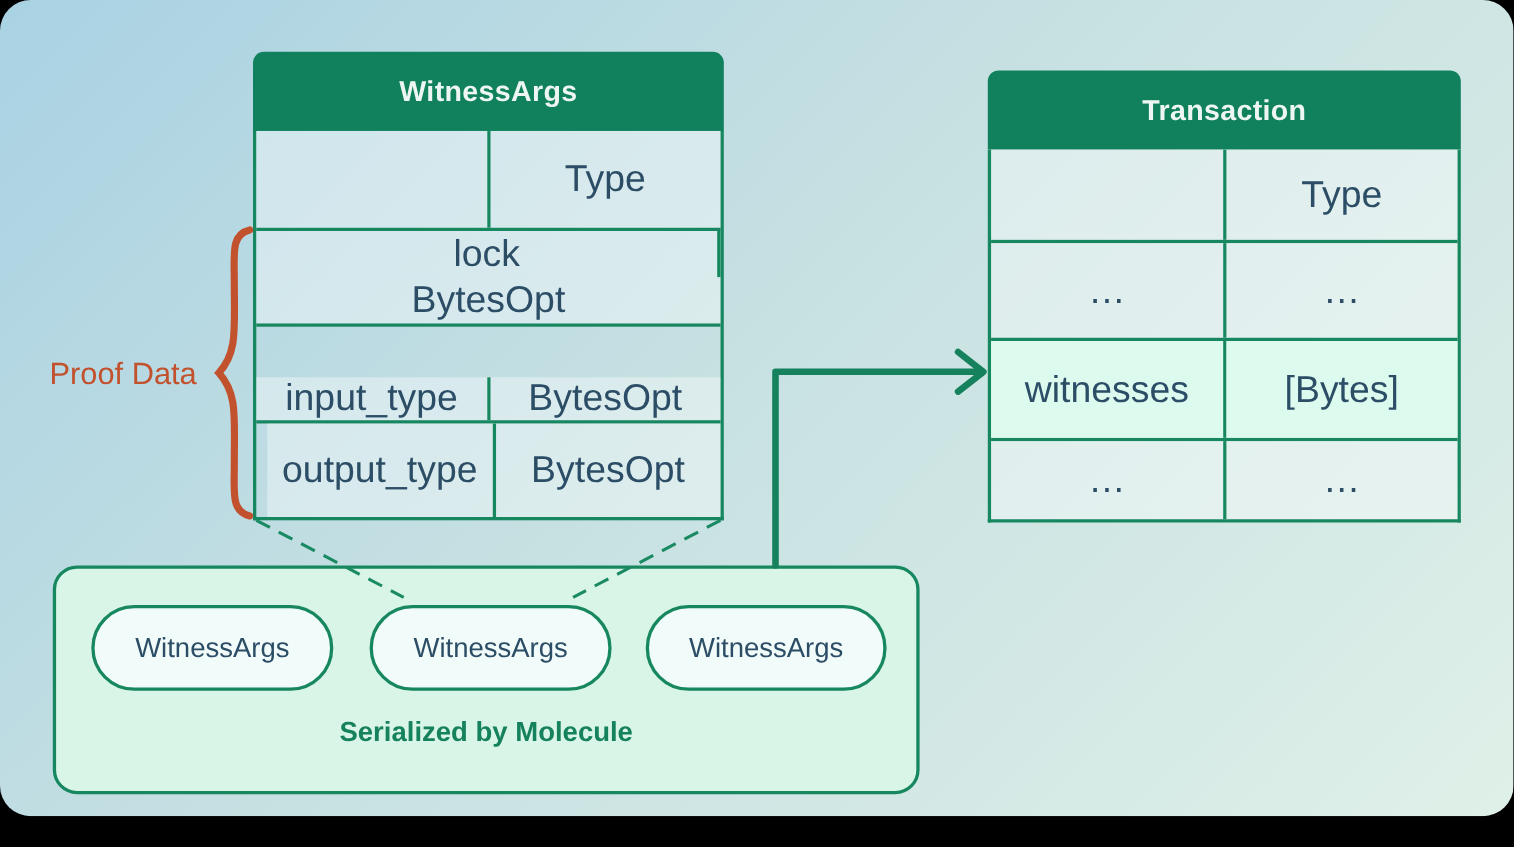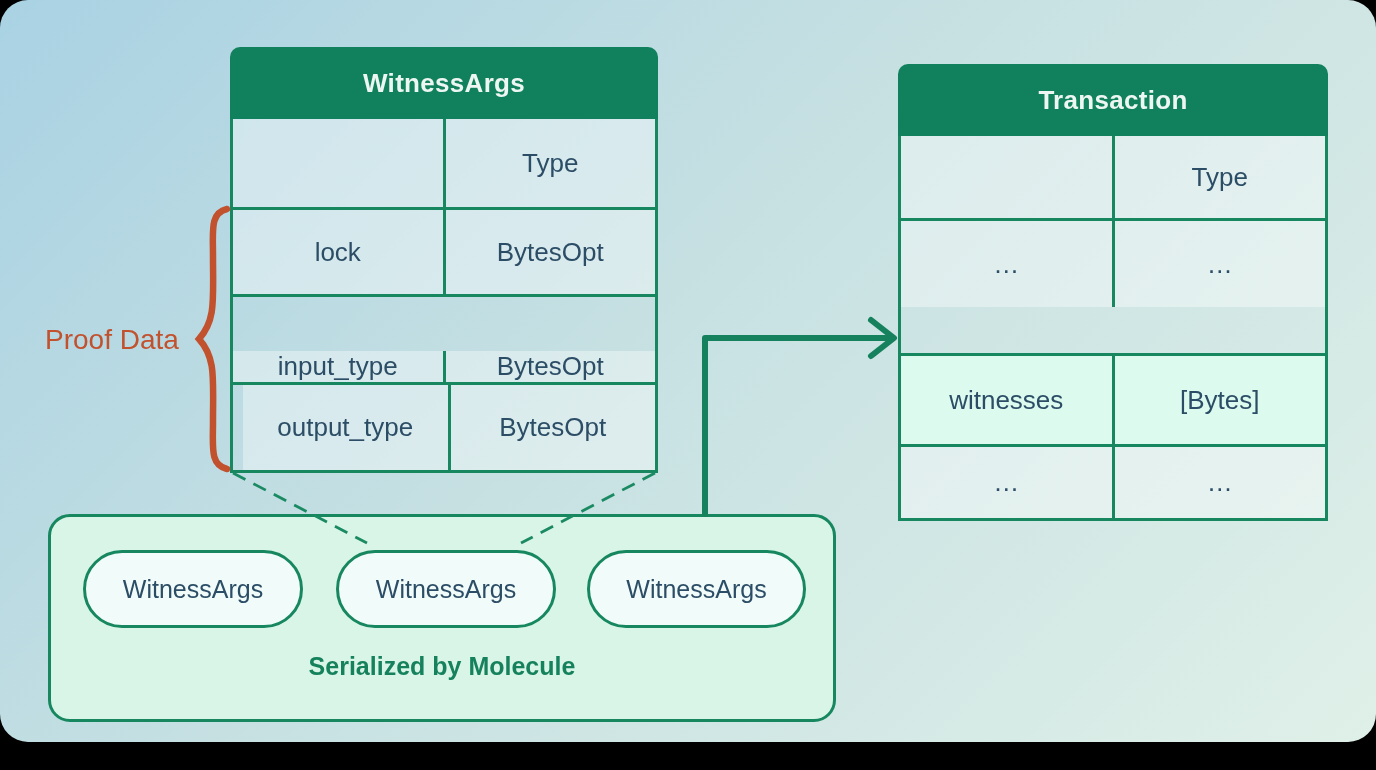--- a/index.html
+++ b/index.html
@@ -39,21 +39,21 @@
   .dtable .trow {
     display: flex;
     box-sizing: border-box;
   }
   .dtable .trow + .trow { border-top: 3px solid #17875f; }
   .dtable .tcell {
     flex: 1 1 50%;
     display: flex;
     align-items: center;
     justify-content: center;
-    font-size: 26px;
+    font-size: 34px;
     color: #2c4d66;
     background: rgba(255,255,255,0.38);
   }
   .dtable .tcell:first-child { border-right: 3px solid #17875f; }
   .dtable .tcell.bold { font-weight: 400; }
   .dtable .trow.highlight .tcell { background: #dcfaee; }
 
   
   #serialized-box {
     position: absolute;
@@ -120,21 +120,21 @@
 
 <div id="canvas">
 
   <div class="dtable" style="left:230px; top:47px; width:428px;">
     <div class="thead">WitnessArgs</div>
     <div class="tbody">
       <div class="trow" style="height:88px;">
         <div class="tcell"></div>
         <div class="tcell">Type</div>
       </div>
-      <div class="trow" style="height:87px;">
+      <div class="trow" style="height:87px;flex-direction:column;">
         <div class="tcell">lock</div>
         <div class="tcell bold">BytesOpt</div>
       </div>
       <div class="trow" style="height:88px;align-items:flex-end;">
         <div class="tcell">input_type</div>
         <div class="tcell bold">BytesOpt</div>
       </div>
       <div class="trow" style="height:88px;padding-left:10px;">
         <div class="tcell">output_type</div>
         <div class="tcell bold">BytesOpt</div>
@@ -146,21 +146,21 @@
     <div class="thead">Transaction</div>
     <div class="tbody">
       <div class="trow" style="height:82px;">
         <div class="tcell"></div>
         <div class="tcell">Type</div>
       </div>
       <div class="trow" style="height:89px;">
         <div class="tcell bold">…</div>
         <div class="tcell bold">…</div>
       </div>
-      <div class="trow highlight" style="height:91px;margin-top:46px;">
+      <div class="trow highlight" style="height:91px;">
         <div class="tcell">witnesses</div>
         <div class="tcell bold">[Bytes]</div>
       </div>
       <div class="trow" style="height:74px;">
         <div class="tcell bold">…</div>
         <div class="tcell bold">…</div>
       </div>
     </div>
   </div>
 

